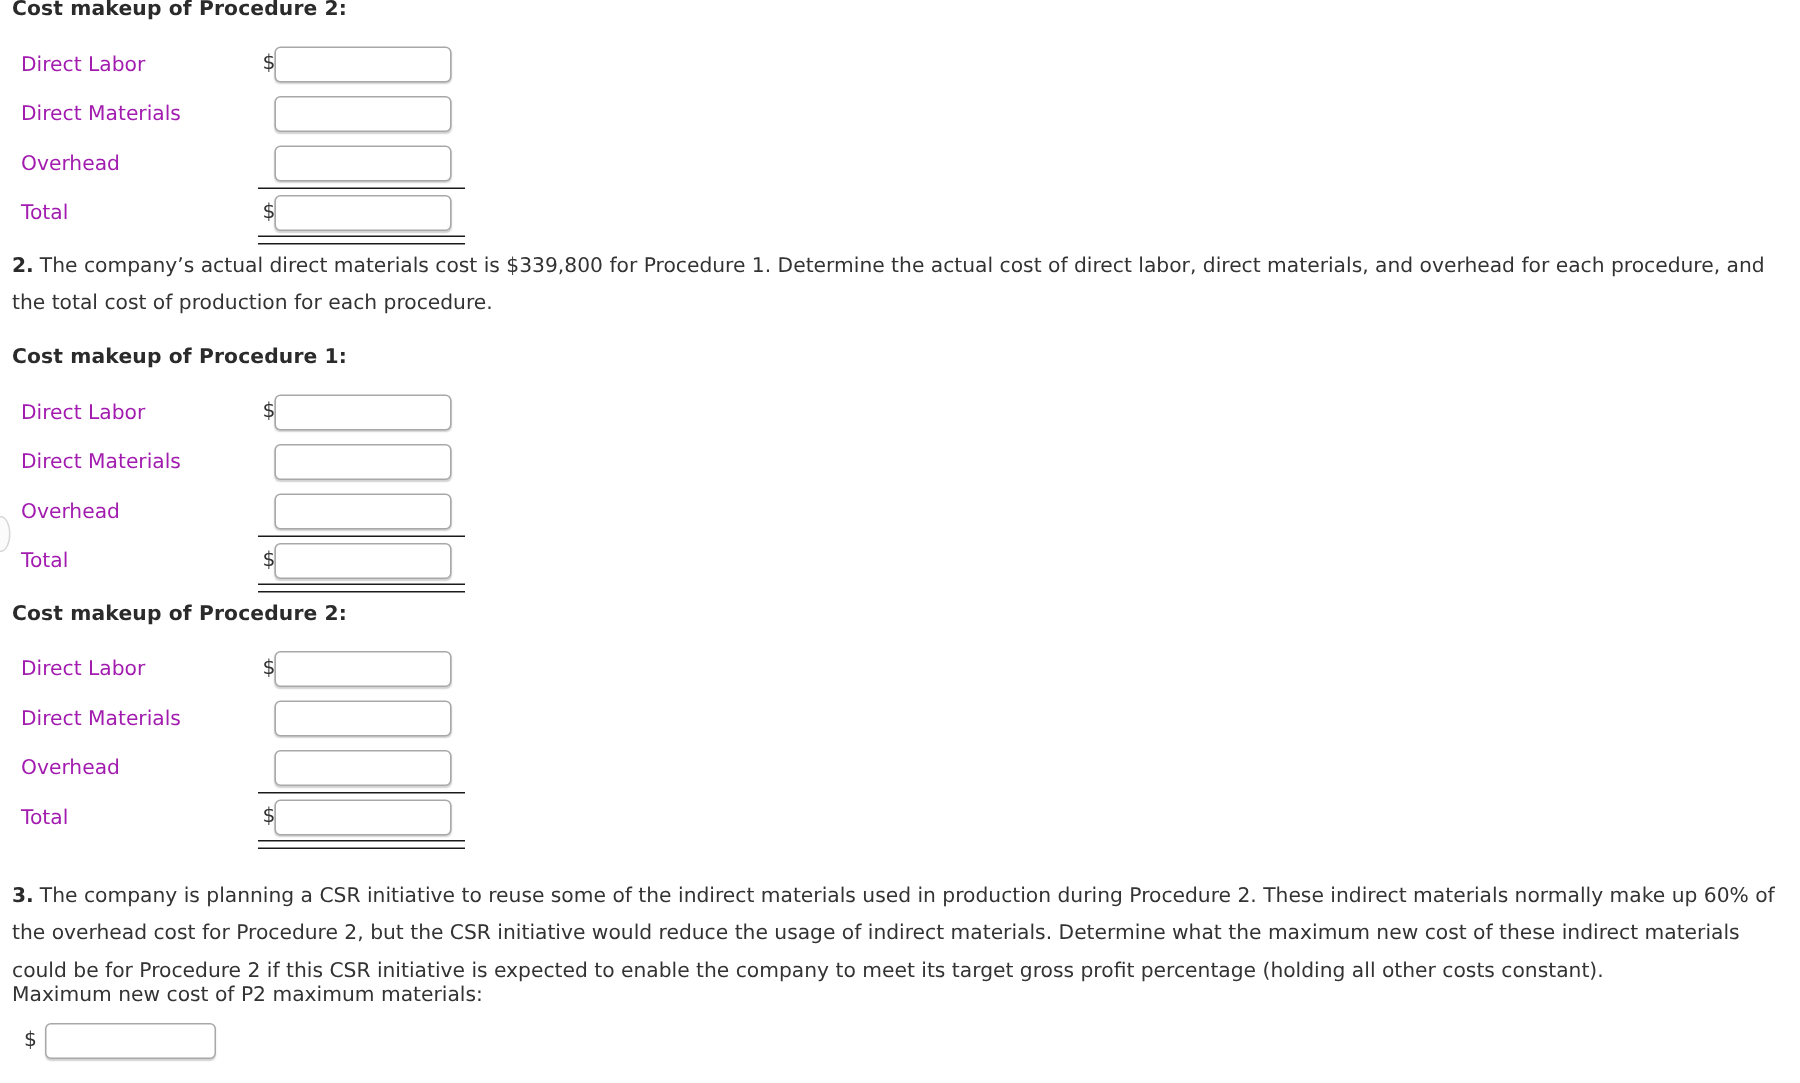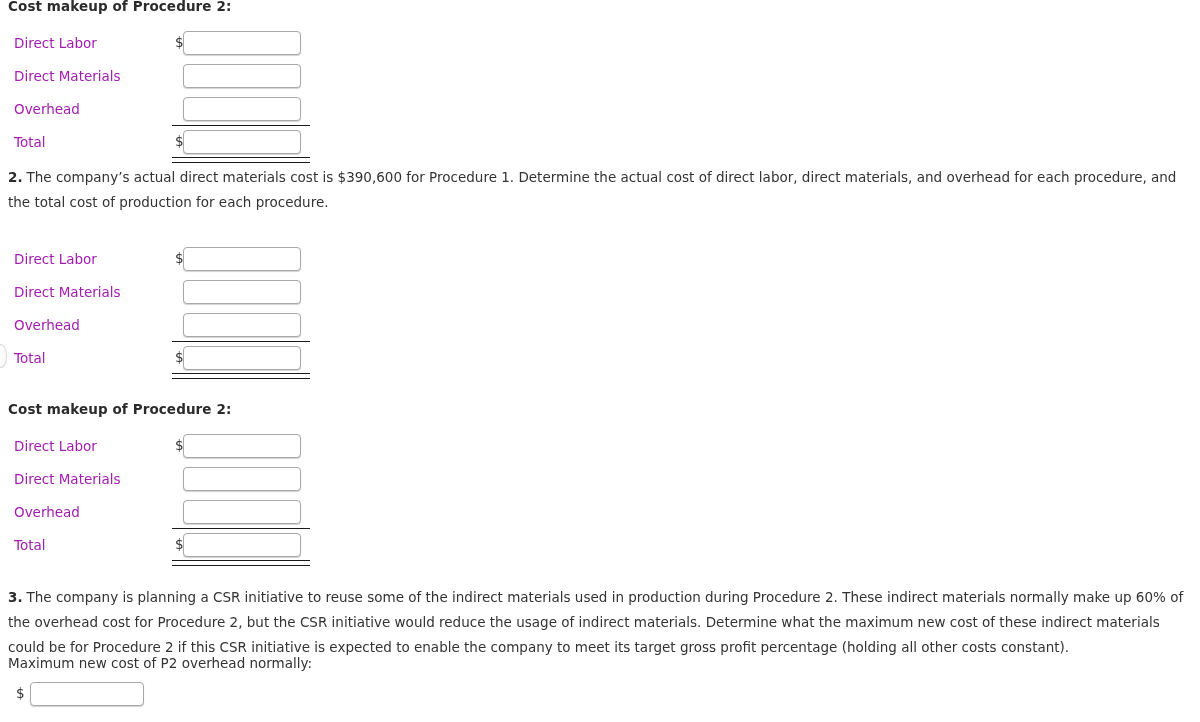--- a/index.html
+++ b/index.html
@@ -185,24 +185,25 @@
         <span class="cost-label">Total</span>
         <span class="dollar">$</span>
         <input class="cost-input" type="text" value="" style="">
         <div class="rule-double" style="bottom:-5px;"></div>
       </div>
 
     </div>
   </div>
 
   <div class="question" style="position:absolute; left:8px; top:165px; width:1180px;">
-    <span class="num">2.</span><span style="margin-left:4px;">The company’s actual direct materials cost is $390,600 for Procedure 1. Determine the actual cost of direct labor, direct materials, and overhead for each procedure, and the total cost of production for each procedure.</span>
+    <span class="num">2.</span><span style="margin-left:4px;">The company’s actual direct materials cost is $339,800 for Procedure 1. Determine the actual cost of direct labor, direct materials, and overhead for each procedure, and the total cost of production for each procedure.</span>
   </div>
 
   <div style="position:absolute; left:0; top:230px; width:1200px;">
+    <div class="section-heading" style="padding-left:8px;">Cost makeup of Procedure 1:</div>
 
     <div class="cost-block" style="margin-top:12px;">
 
       <div class="cost-row">
         <span class="cost-label">Direct Labor</span>
         <span class="dollar">$</span>
         <input class="cost-input" type="text" value="" style="">
       </div>
 
       <div class="cost-row plain">
@@ -256,20 +257,20 @@
       </div>
 
     </div>
   </div>
 
   <div class="question" style="position:absolute; left:8px; top:585px; width:1185px;">
     <span class="num">3.</span><span style="margin-left:4px;">The company is planning a CSR initiative to reuse some of the indirect materials used in production during Procedure 2. These indirect materials normally make up 60% of the overhead cost for Procedure 2, but the CSR initiative would reduce the usage of indirect materials. Determine what the maximum new cost of these indirect materials could be for Procedure 2 if this CSR initiative is expected to enable the company to meet its target gross profit percentage (holding all other costs constant).</span>
   </div>
 
   <div style="position:absolute; left:8px; top:655px; width:600px;">
-    <div class="plain-label">Maximum new cost of P2 overhead normally:</div>
+    <div class="plain-label">Maximum new cost of P2 maximum materials:</div>
     <div class="answer-row" style="margin-top:8px;">
       <span class="dollar">$</span>
       <input class="answer-input" type="text" value="" style="">
     </div>
   </div>
 
 </div>
 
 </body></html>

